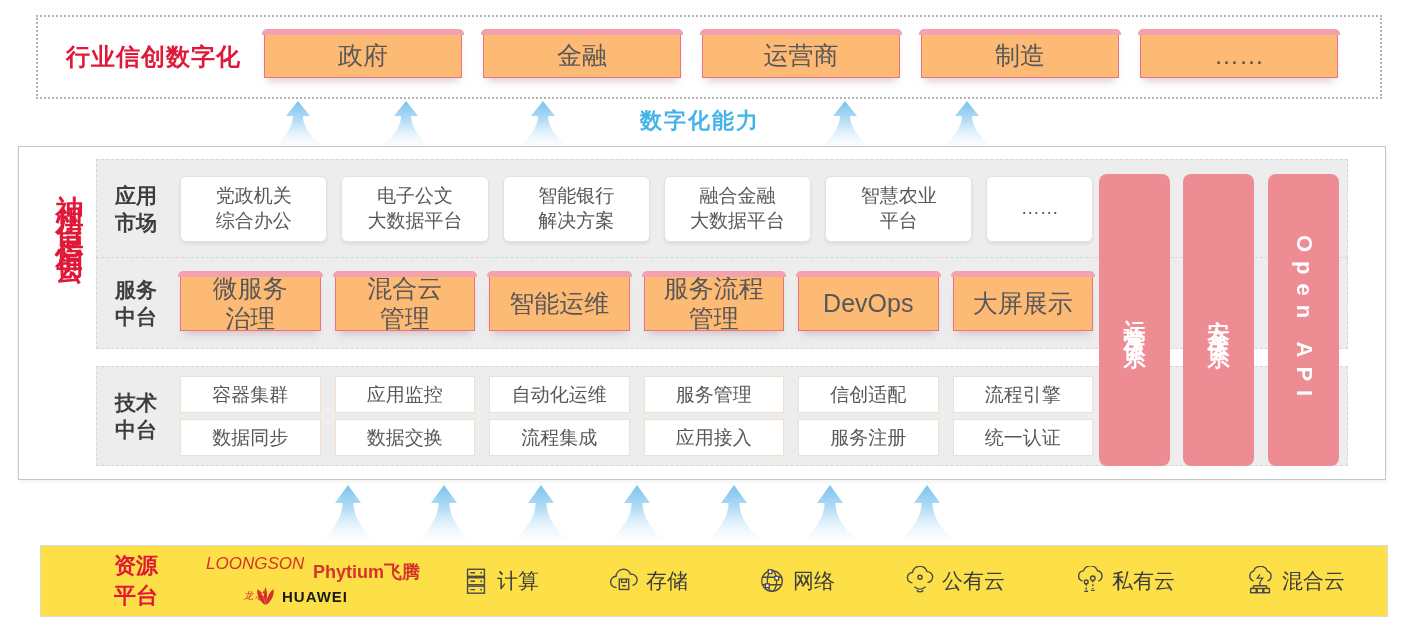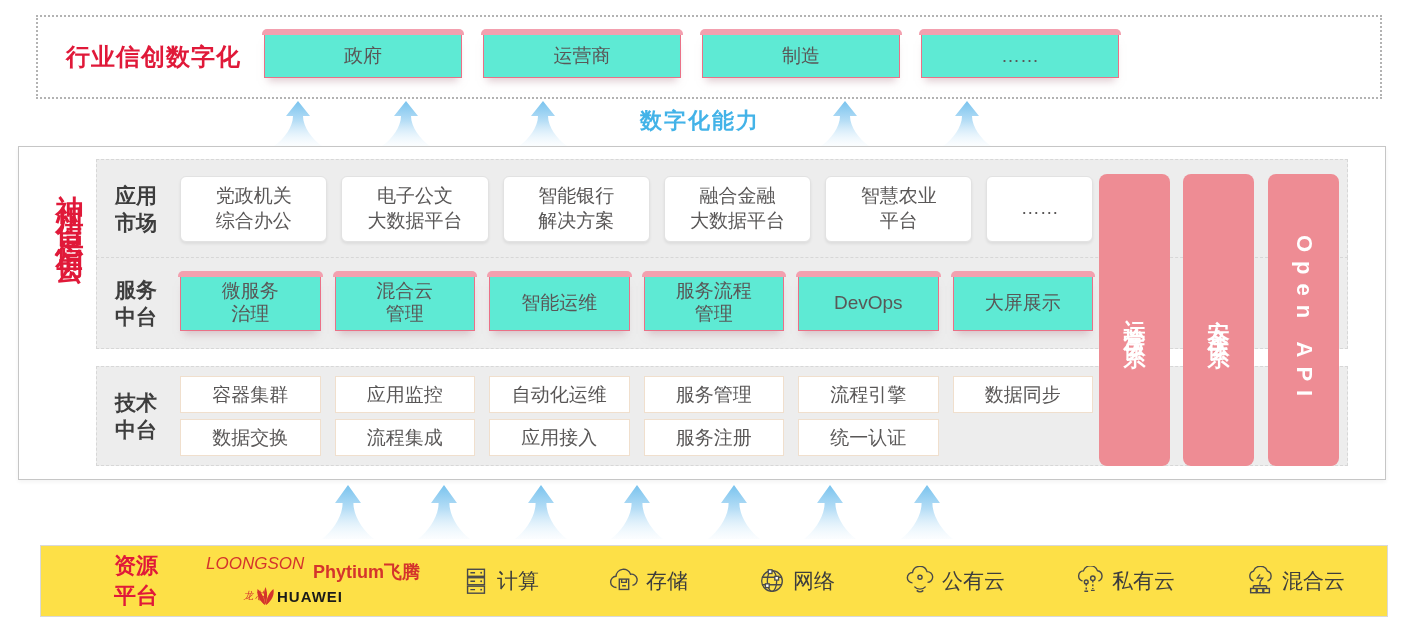--- a/index.html
+++ b/index.html
@@ -10,23 +10,23 @@
   html,body{width:1402px;height:632px;background:#fff;
     font-family:"Liberation Sans","DejaVu Sans",sans-serif; overflow:hidden;}
   .stage{position:relative;width:1160px;height:632px;background:#fff;}
 
   
   .industry-box{position:absolute;left:36px;top:15px;width:1346px;height:84px;
     border:2px dotted #b3b3b3;}
   .industry-title{position:absolute;left:28px;top:50%;transform:translateY(-50%);
     color:var(--red);font-size:24px;font-weight:bold;letter-spacing:1px;}
   .industry-items{position:absolute;left:226px;top:16px;display:flex;gap:21px;}
-  .pinktop{position:relative;width:198px;height:45px;background:#5eead4;
+  .pinktop{position:relative;width:198px;height:45px;background:#fdba74;
     border:1px solid var(--pinkborder);display:flex;align-items:center;justify-content:center;
-    font-size:19px;color:var(--boxtext);
+    font-size:25px;color:var(--boxtext);
     box-shadow:0 7px 8px -4px rgba(190,150,160,.5);}
   .pinktop::before{content:"";position:absolute;top:-5px;left:-3px;right:-3px;height:6px;
     background:var(--pinktop);border-radius:5px 5px 0 0;}
 
   
   .arrow-strip{position:absolute;left:0;width:1402px;pointer-events:none;}
   .arrow-strip.top{top:101px;height:44px;}
   .arrow-strip.bottom{top:485px;height:56px;}
   .arrow{position:absolute;top:0;}
   .arrow-strip.bottom .arrow svg{transform:scale(1.08,1.2);transform-origin:top center;}
@@ -69,21 +69,21 @@
   .resource-box{position:absolute;left:40px;top:545px;width:1348px;height:72px;
     background:#fde047;border:1px solid #d9d9d9;}
   .resource-title{position:absolute;left:73px;top:50%;transform:translateY(-50%);
     color:var(--red);font-size:22px;font-weight:bold;white-space:pre-line;line-height:1.35;}
   .vendor-loongson{position:absolute;left:165px;top:9px;color:#d4342c;font-weight:normal;
     font-style:italic;font-size:17px;text-align:center;line-height:1;}
   .vendor-loongson .cn{display:block;font-size:10px;letter-spacing:2px;margin-top:19px;}
   .vendor-phytium{position:absolute;left:272px;top:14px;color:#d4342c;font-weight:bold;
     font-size:18px;}
   .vendor-huawei{position:absolute;left:213px;top:40px;display:flex;align-items:center;
-    color:#1a1a1a;font-weight:bold;font-size:15px;letter-spacing:1px;}
+    gap:5px;color:#1a1a1a;font-weight:bold;font-size:15px;letter-spacing:1px;}
   .resource-items{position:absolute;left:420px;right:42px;top:0;bottom:0;
     display:flex;align-items:center;justify-content:space-between;}
   .res-item{display:flex;align-items:center;gap:6px;font-size:21px;color:var(--labeltext);}
   .res-icon svg{display:block;}
 </style>
 </head>
 <body>
 
 <svg width="0" height="0" style="position:absolute">
   <defs>
@@ -95,20 +95,21 @@
   </defs>
 </svg>
 
 <div class="stage">
 
   <div class="industry-box">
     <div class="industry-title">行业信创数字化</div>
     <div class="industry-items">
 
     <div class="pinktop">政府</div>
+        <div class="pinktop">金融</div>
         <div class="pinktop">运营商</div>
         <div class="pinktop">制造</div>
         <div class="pinktop">……</div>
       </div>
   </div>
 
   <div class="arrow-strip top">
       <span class="arrow" style="left: 271px;"><svg width="54" height="46" viewBox="0 0 54 46">
           <path d="M27 0 L39 15 L32 15 C32 26 41 38 51 45 L3 45 C13 38 22 26 22 15 L15 15 Z" fill="url(#arrowGrad)"></path>
         </svg></span>
@@ -168,20 +169,21 @@
 
     <div class="strip strip-tech">
       <div class="strip-label">技术
 中台</div>
       <div class="tech-grid">
 
       <div class="tech-box">容器集群</div>
           <div class="tech-box">应用监控</div>
           <div class="tech-box">自动化运维</div>
           <div class="tech-box">服务管理</div>
+          <div class="tech-box">信创适配</div>
           <div class="tech-box">流程引擎</div>
           <div class="tech-box">数据同步</div>
           <div class="tech-box">数据交换</div>
           <div class="tech-box">流程集成</div>
           <div class="tech-box">应用接入</div>
           <div class="tech-box">服务注册</div>
           <div class="tech-box">统一认证</div>
         </div>
     </div>
 

